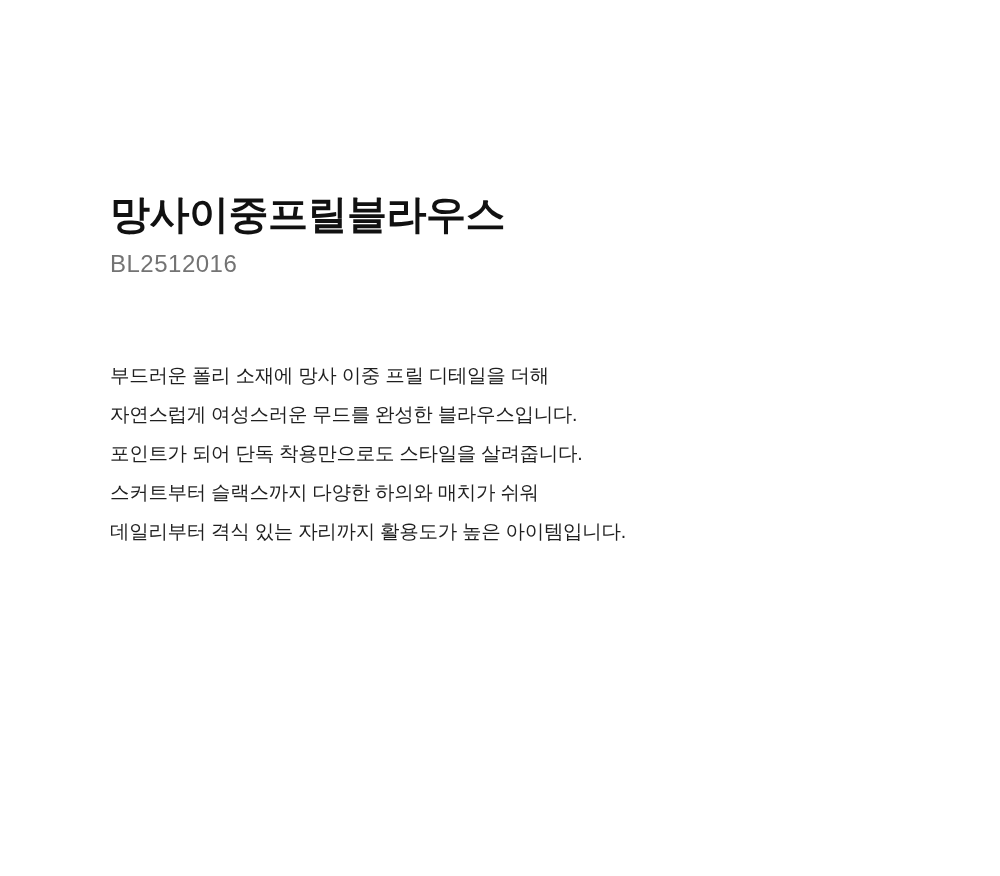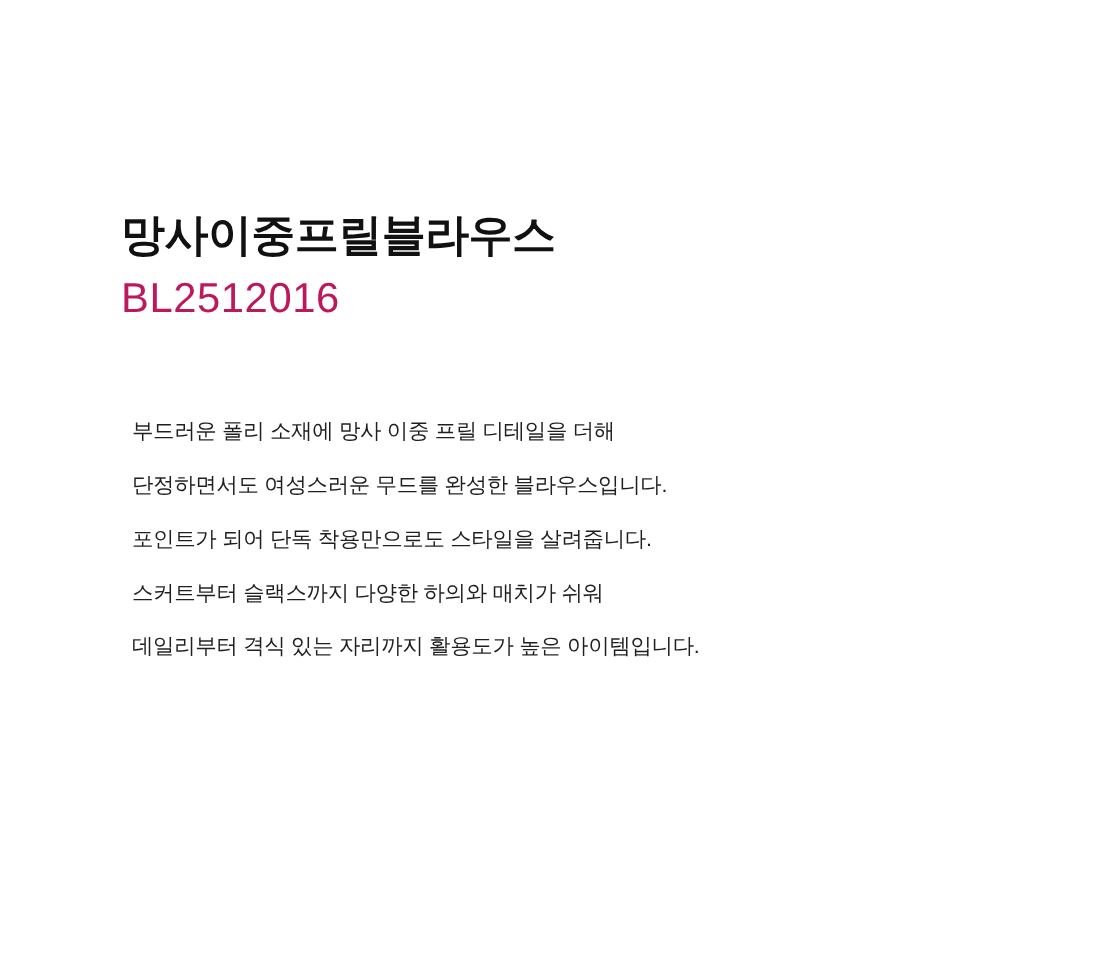--- a/index.html
+++ b/index.html
@@ -28,51 +28,51 @@
   }
   .product-title {
     font-size: 40px;
     font-weight: bold;
     letter-spacing: -0.5px;
     color: #111111;
     line-height: 1.2;
     margin: 0;
   }
   .product-code {
-    font-size: 38px;
+    font-size: 24px;
     font-weight: normal;
-    color: #be185d;
+    color: #737373;
     letter-spacing: 0.5px;
     line-height: 1.2;
     margin: 12px 0 0 0;
   }
   .description {
     margin-top: 77px;
   }
   .description p {
-    margin: 10px;
+    margin: 0;
     font-size: 19.5px;
     line-height: 39px;
     color: #1f1f1f;
     letter-spacing: -0.3px;
     white-space: nowrap;
   }
 </style>
 </head>
 <body>
 
 <div class="page">
   <div class="content">
 
     <h1 class="product-title">망사이중프릴블라우스</h1>
 
     <div class="product-code">BL2512016</div>
 
     <div class="description">
       <p>부드러운 폴리 소재에 망사 이중 프릴 디테일을 더해</p>
-      <p>단정하면서도 여성스러운 무드를 완성한 블라우스입니다.</p>
+      <p>자연스럽게 여성스러운 무드를 완성한 블라우스입니다.</p>
       <p>포인트가 되어 단독 착용만으로도 스타일을 살려줍니다.</p>
       <p>스커트부터 슬랙스까지 다양한 하의와 매치가 쉬워</p>
       <p>데일리부터 격식 있는 자리까지 활용도가 높은 아이템입니다.</p>
     </div>
 
   </div>
 </div>
 
 </body></html>

